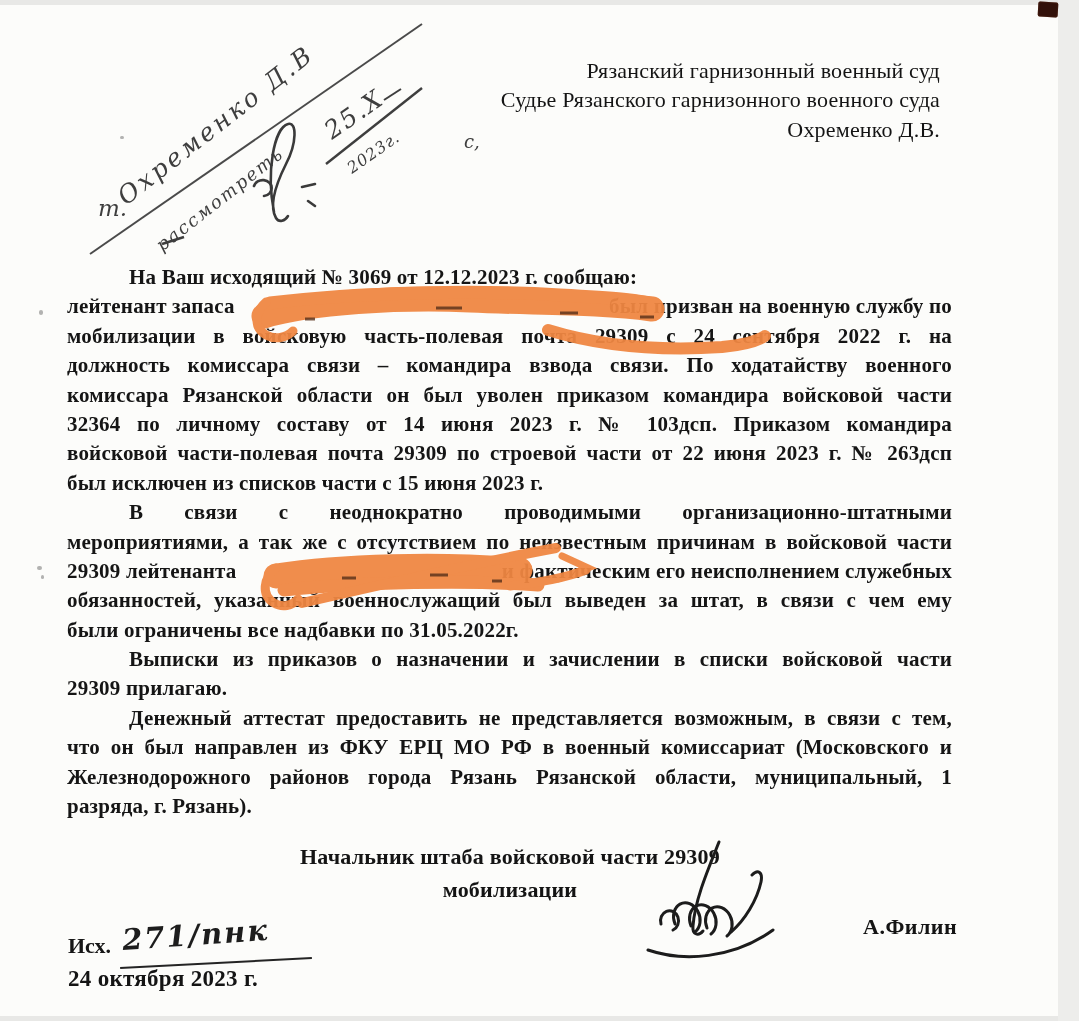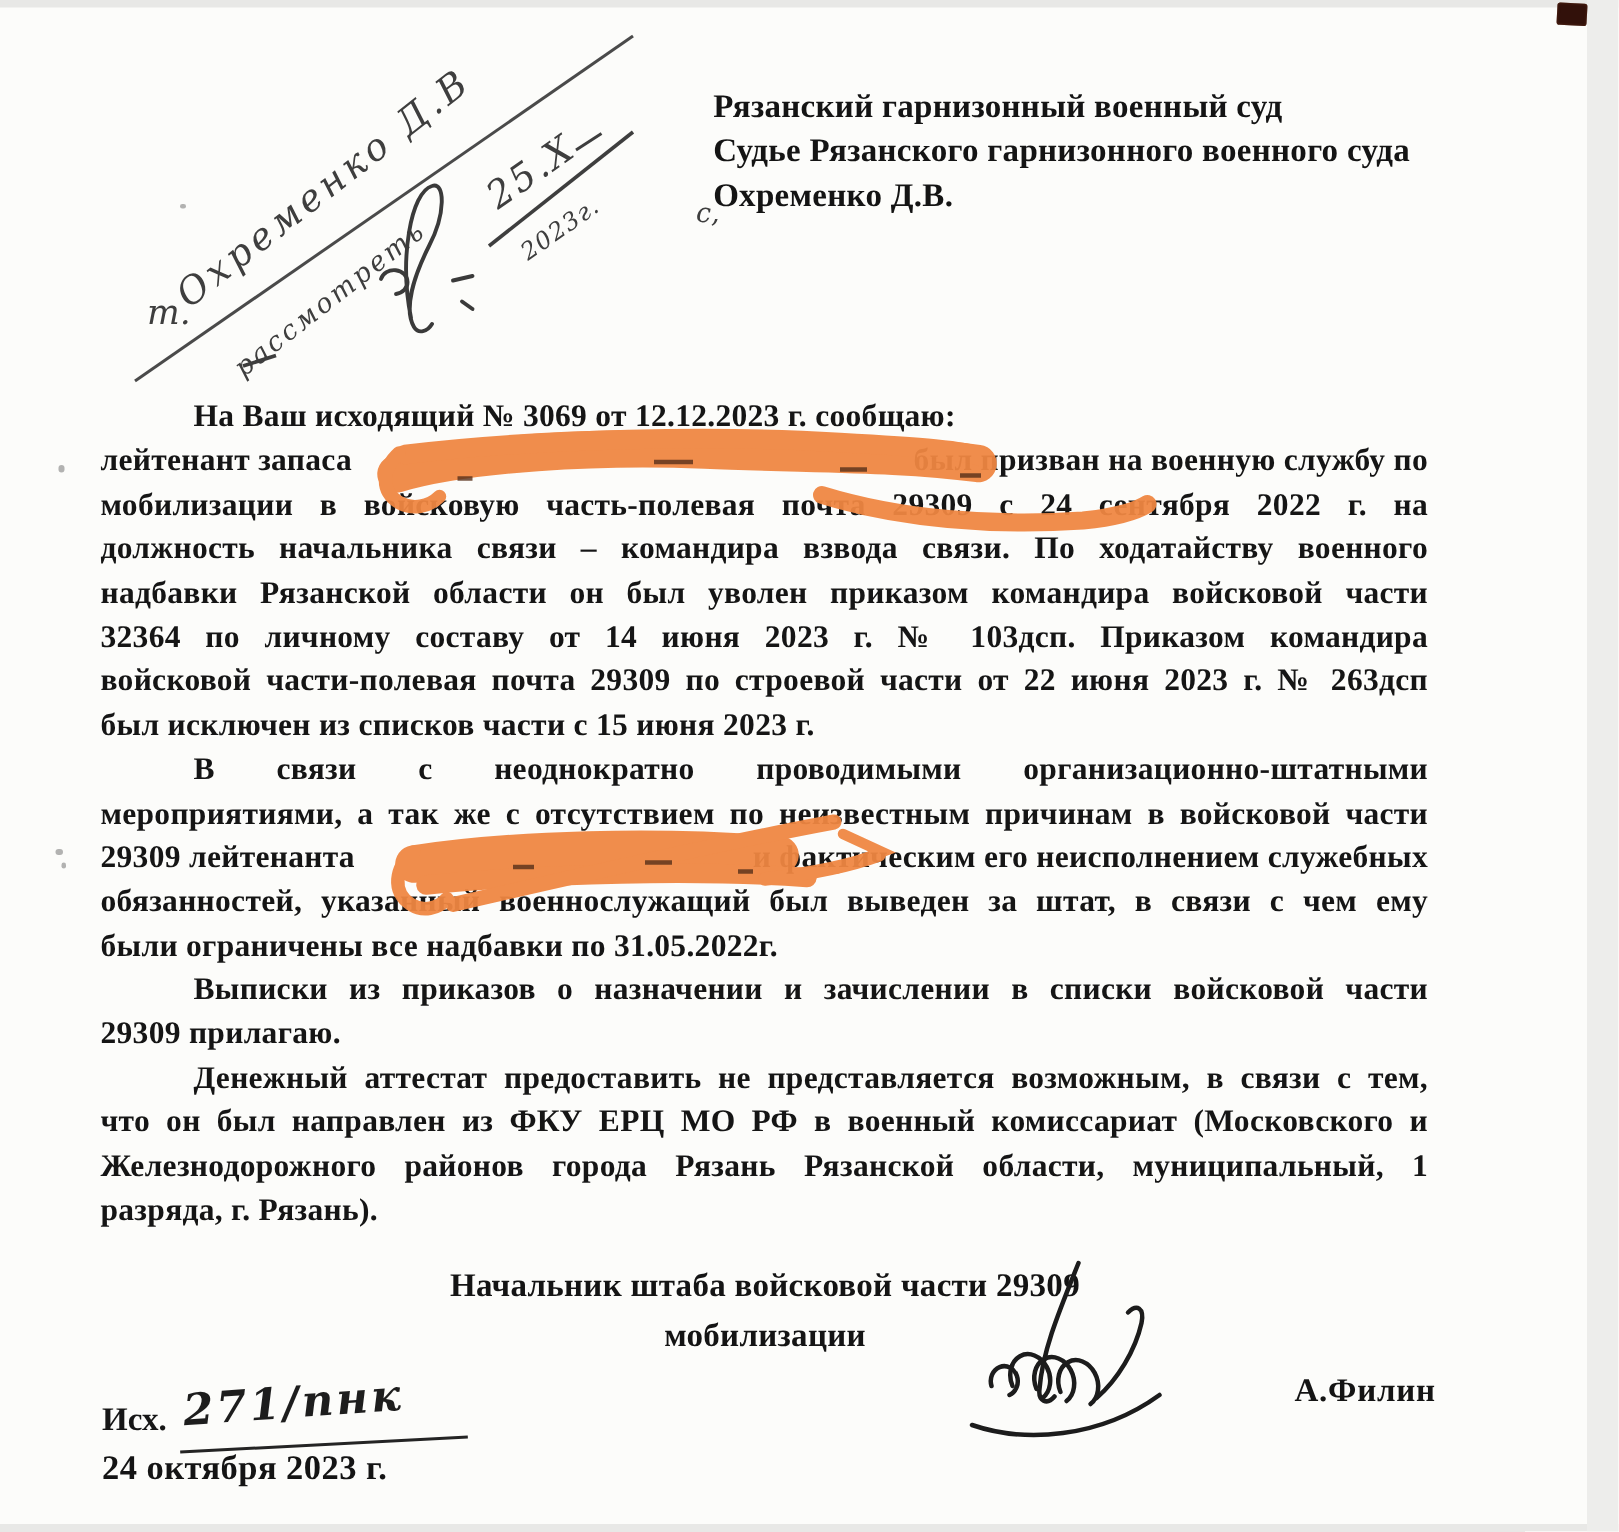--- a/index.html
+++ b/index.html
@@ -7,22 +7,22 @@
        background:#fcfcfa;font-family:"Liberation Serif",serif;}
   
   .edge-top{position:absolute;left:0;top:0;width:1079px;height:5px;background:#e8e8e6;z-index:4;}
   .edge-bottom{position:absolute;left:0;top:1016px;width:1079px;height:5px;background:#e8e8e6;z-index:4;}
   .edge-right{position:absolute;left:1058px;top:0;width:21px;height:1021px;background:#ededeb;z-index:4;}
   .dark-corner{position:absolute;left:1038px;top:2px;width:20px;height:15px;background:#32110a;
                border-radius:2px;transform:rotate(3deg);box-shadow:inset 0 0 2px #5a2a18;z-index:5;}
   .speck{position:absolute;background:#9a9a98;opacity:.75;border-radius:2px;z-index:2;}
 
   
-  .court-header{position:absolute;top:56px;right:139px;z-index:1;
-                font-size:22px;font-weight:700;color:#141414;line-height:29.4px;letter-spacing:.2px;}
+  .court-header{position:absolute;top:56px;right:139px;text-align:right;z-index:1;
+                font-size:22px;font-weight:400;color:#141414;line-height:29.4px;letter-spacing:.2px;}
 
   
   .doc-body{position:absolute;left:67px;top:263px;width:885px;z-index:1;
             font-size:21px;font-weight:700;color:#151515;letter-spacing:.2px;}
   .bline{height:29.4px;line-height:29.4px;white-space:nowrap;
          text-align:justify;text-align-last:justify;}
   .bline.last{text-align-last:left;}
   .bline.ind{padding-left:62px;}
   .bline.redline{display:flex;justify-content:flex-end;}
   .bline.redline .gap{flex:1;}
@@ -89,22 +89,22 @@
 </svg>
 
 <div class="doc-body">
     <div class="bline last ind">На Ваш исходящий № 3069 от 12.12.2023 г. сообщаю:</div>
     <div class="bline redline">
       <span>лейтенант запаса</span>
       <span class="gap"></span>
       <span>был призван на военную службу по</span>
     </div>
     <div class="bline">мобилизации в войсковую часть-полевая почта 29309 с 24 сентября 2022 г. на</div>
-    <div class="bline">должность начальника связи – командира взвода связи. По ходатайству военного</div>
-    <div class="bline">надбавки Рязанской области он был уволен приказом командира войсковой части</div>
+    <div class="bline">должность комиссара связи – командира взвода связи. По ходатайству военного</div>
+    <div class="bline">комиссара Рязанской области он был уволен приказом командира войсковой части</div>
     <div class="bline">32364 по личному составу от 14 июня 2023 г. № 103дсп. Приказом командира</div>
     <div class="bline">войсковой части-полевая почта 29309 по строевой части от 22 июня 2023 г. № 263дсп</div>
     <div class="bline last">был исключен из списков части с 15 июня 2023 г.</div>
     <div class="bline ind">В связи с неоднократно проводимыми организационно-штатными</div>
     <div class="bline">мероприятиями, а так же с отсутствием по неизвестным причинам в войсковой части</div>
     <div class="bline redline">
       <span>29309 лейтенанта</span>
       <span class="gap"></span>
       <span>и фактическим его неисполнением служебных</span>
     </div>

